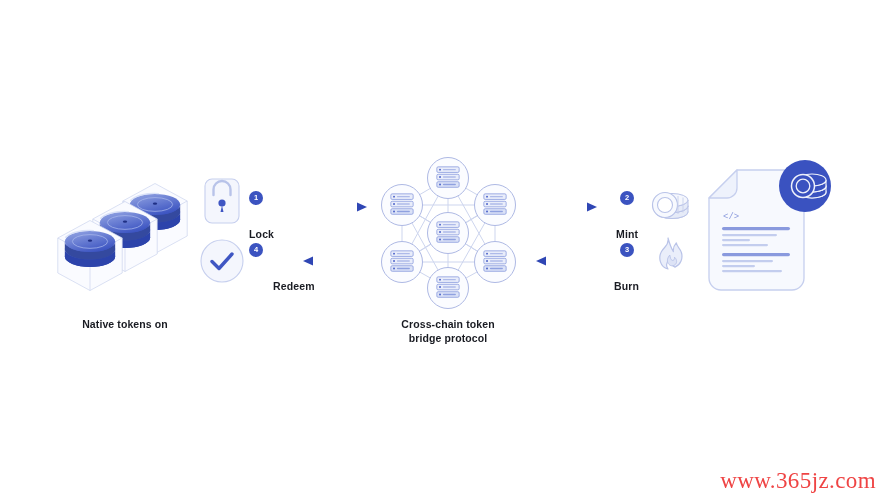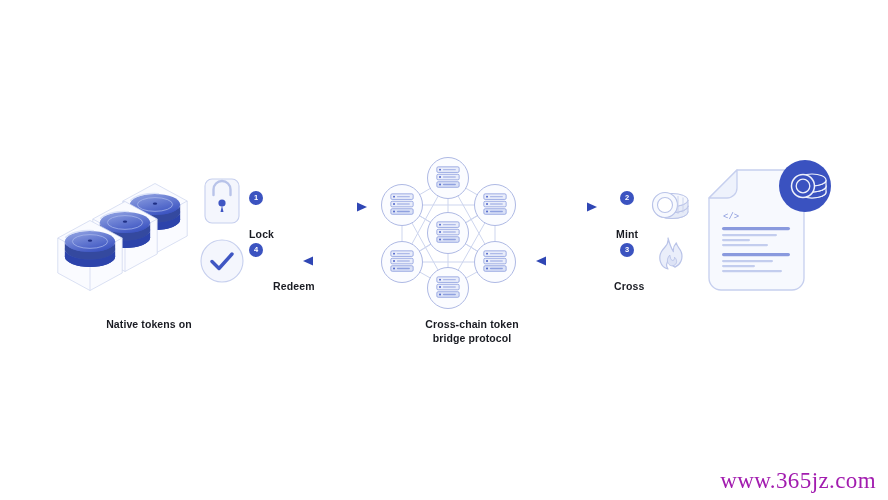--- a/index.html
+++ b/index.html
@@ -27,21 +27,20 @@
   .caption {
     position: absolute;
     text-align: center;
     font-family: "Liberation Sans", sans-serif;
     font-size: 10.5px;
     font-weight: bold;
     color: #191b22;
     line-height: 13.5px;
     letter-spacing: 0.1px;
     white-space: nowrap;
-    padding-left: 24px;
   }
   .caption .l2 { display: block; }
 
   
   .step-label {
     position: absolute;
     font-size: 10.5px;
     font-weight: bold;
     color: #1a1c23;
     letter-spacing: 0.15px;
@@ -62,21 +61,21 @@
     font-family: "Liberation Sans", sans-serif;
   }
 
   
   .watermark {
     position: absolute;
     right: 12px;
     bottom: 6px;
     font-family: "Liberation Serif", serif;
     font-size: 23px;
-    color: #a21caf;
+    color: #ef4444;
     letter-spacing: 0.4px;
     white-space: nowrap;
   }
 
   svg { display: block; overflow: visible; }
 </style>
 </head>
 <body>
 
 <div id="stage">
@@ -290,21 +289,21 @@
   <div class="badge" style="left:249px; top:191px;">1</div>
   <div class="step-label" style="left:249px; top:208px;">Lock</div>
 
   <div class="badge" style="left:249px; top:243px;">4</div>
   <div class="step-label" style="left:249px; top:260px;padding-left:24px;">Redeem</div>
 
   <div class="badge" style="left:620px; top:191px;">2</div>
   <div class="step-label" style="left:616px; top:208px;text-align:right;">Mint</div>
 
   <div class="badge" style="left:620px; top:243px;">3</div>
-  <div class="step-label" style="left:614px; top:260px;">Cross</div>
+  <div class="step-label" style="left:614px; top:260px;">Burn</div>
 
   <div class="caption" style="left:0px; top:318px; width:250px;">
     <span>Native tokens on</span>
   </div>
 
   <div class="caption" style="left:348px; top:318px; width:200px;">
     <span>Cross-chain token</span>
     <span class="l2">bridge protocol</span>
   </div>
 

